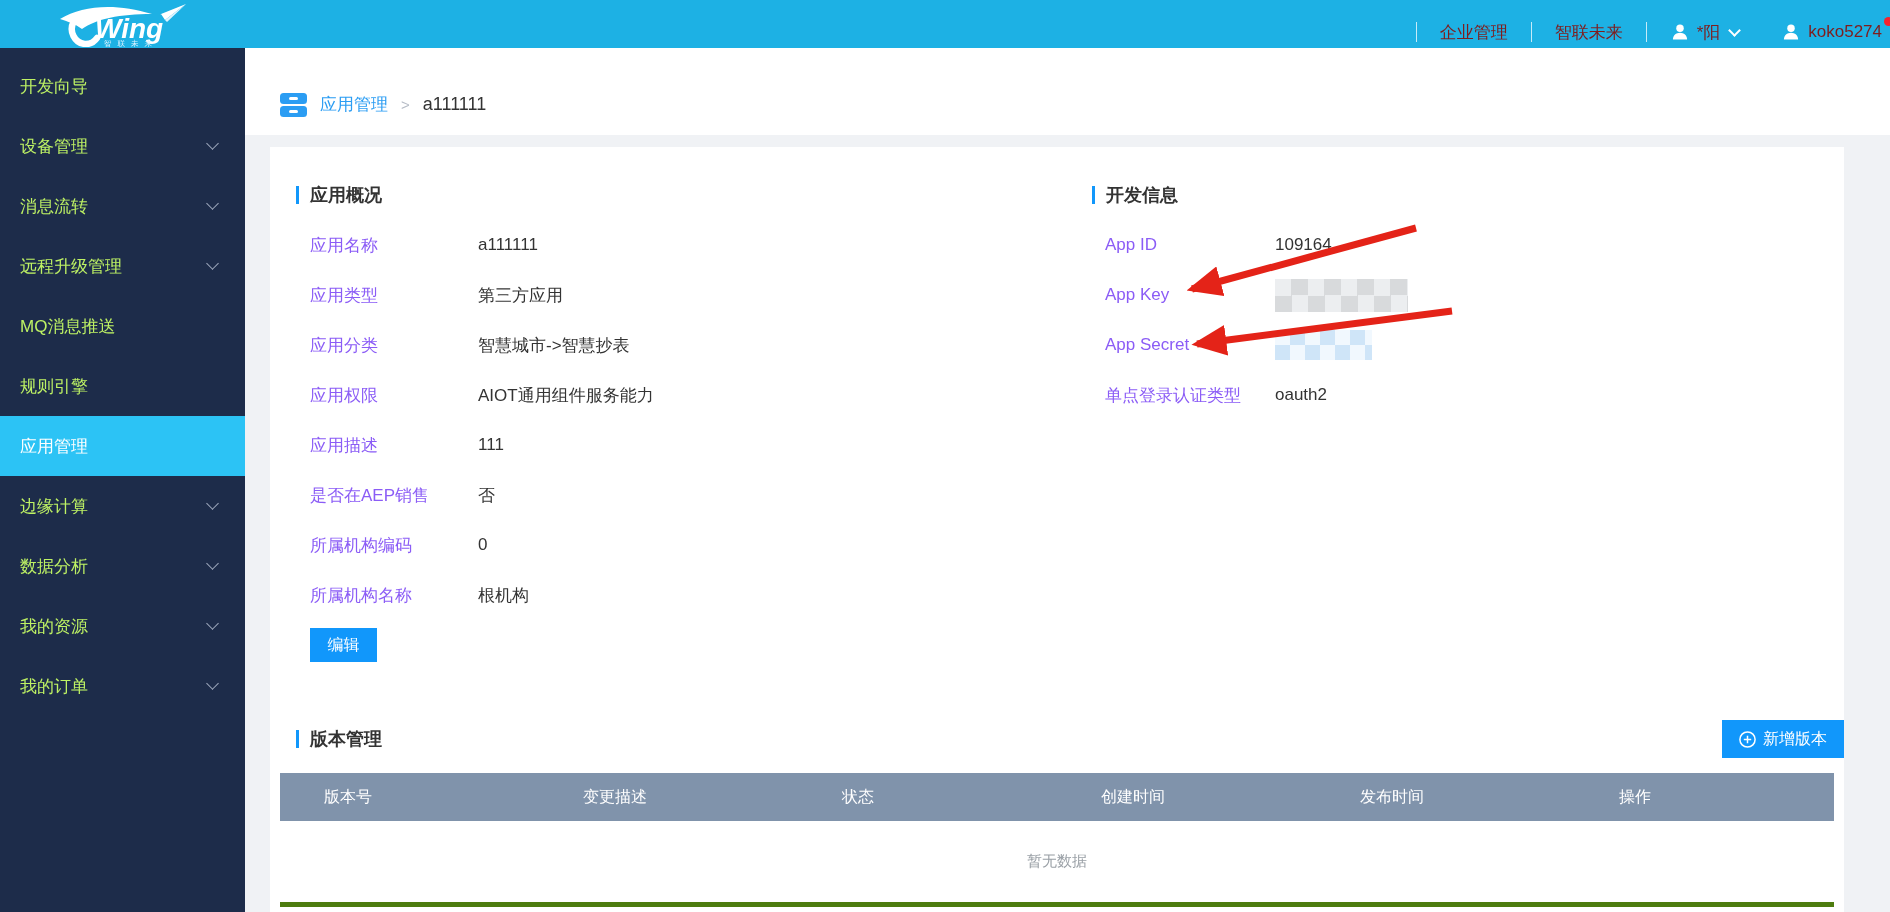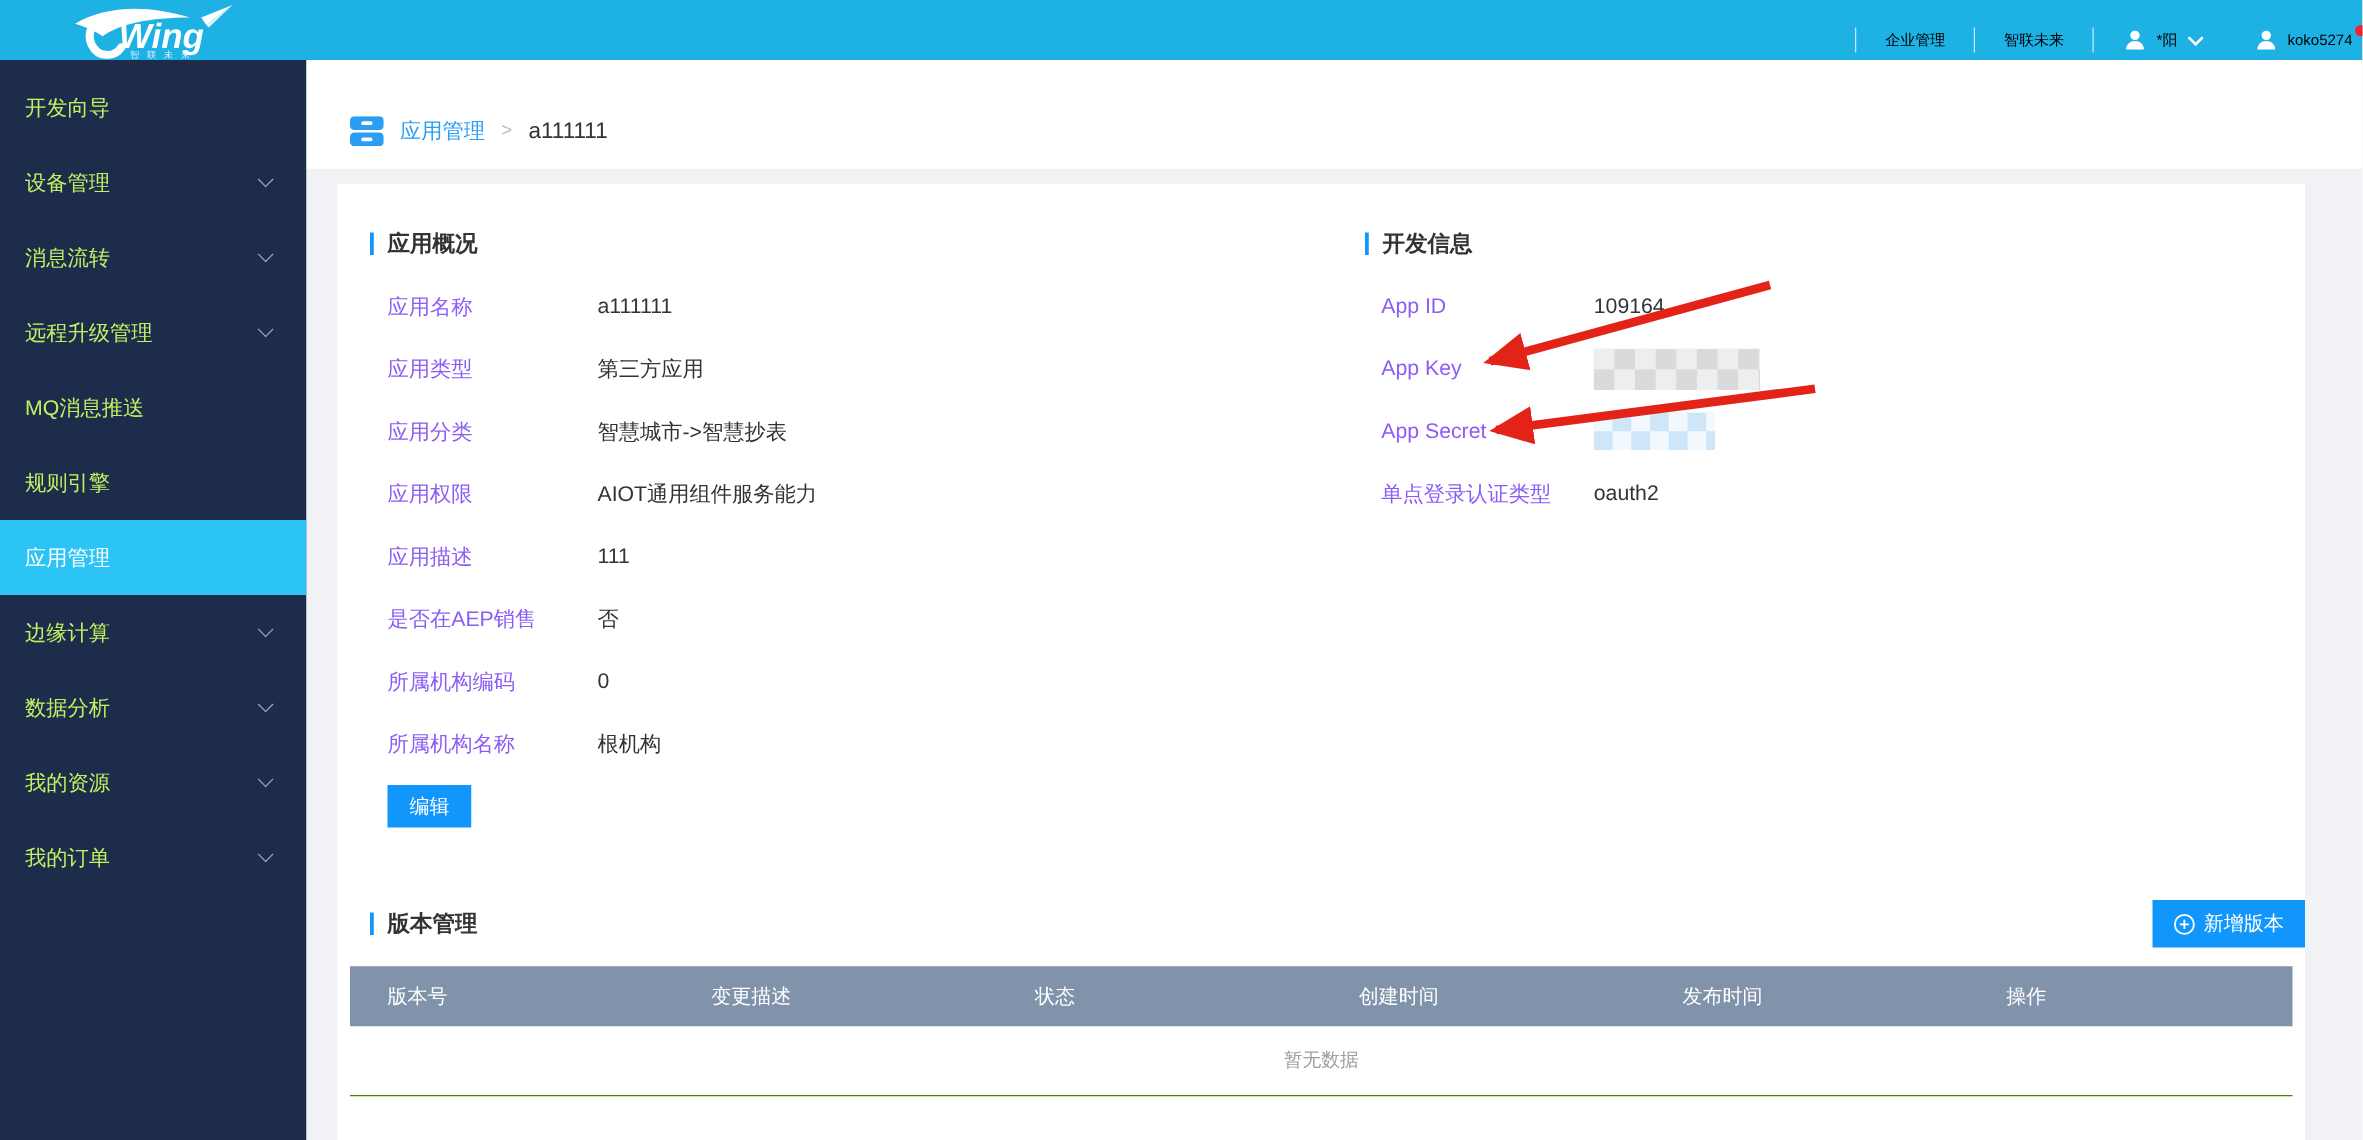--- a/index.html
+++ b/index.html
@@ -2,21 +2,21 @@
 <html><head>
 <meta charset="utf-8">
 <style>
   * { margin:0; padding:0; box-sizing:border-box; }
   body { font-family:"Liberation Sans", sans-serif; }
   .page { position:relative; width:1890px; height:912px; overflow:hidden; background:#f0f2f5; }
 
   
   .topbar { position:absolute; left:0; top:0; width:1890px; height:48px; background:#1db1e4; z-index:20; }
   .logo { position:absolute; left:38px; top:1px; height:46px; cursor:pointer; }
-  .topnav { position:absolute; right:8px; top:0; height:64px; display:flex; align-items:center; color:#000000; font-size:12px; }
+  .topnav { position:absolute; right:8px; top:0; height:64px; display:flex; align-items:center; color:#7f1d1d; font-size:17px; }
   .topnav .sep { width:1px; height:20px; background:rgba(255,255,255,.75); margin:0 23px; }
   .topnav .navitem { cursor:pointer; white-space:nowrap; }
   .userblock { display:flex; align-items:center; gap:7px; cursor:pointer; white-space:nowrap; }
   .userblock + .userblock { margin-left:42px; }
   .chev-white { width:9px; height:9px; border-right:2px solid #fff; border-bottom:2px solid #fff; transform:rotate(45deg); margin-top:-4px; margin-left:3px; }
   .dotwrap { position:relative; }
   .reddot { position:absolute; top:-5px; right:-11px; width:9px; height:9px; border-radius:50%; background:#f5222d; }
 
   
   .sidebar { position:absolute; left:0; top:48px; width:245px; height:864px; background:#1d2c4a; padding-top:8px; z-index:10; }
@@ -52,22 +52,22 @@
   .btn-primary { display:inline-flex; align-items:center; justify-content:center; background:#1197fb; color:#fff; border:none; border-radius:0; cursor:pointer; font-family:"Liberation Sans", sans-serif; }
   .btn-edit { width:67px; height:34px; font-size:16px; margin:8px 0 0 14px; }
   .btn-add { height:38px; padding:0 17px; font-size:16px; gap:7px; }
 
   .arrows { position:absolute; left:850px; top:50px; z-index:5; pointer-events:none; }
 
   
   .ver-head { position:absolute; left:26px; top:573px; width:1548px; display:flex; align-items:center; justify-content:space-between; }
   .vtable { position:absolute; left:10px; top:626px; width:1554px; }
   .thead { display:flex; height:48px; background:#8093ab; align-items:center; }
-  .th { flex:1; padding-left:30px; color:#fff; font-size:16px; }
-  .tempty { height:56px; display:flex; align-items:center; justify-content:center; color:#9aa0a6; font-size:15px; border-bottom:1px solid #4d7c0f; }
+  .th { flex:1; padding-left:44px; color:#fff; font-size:16px; }
+  .tempty { height:86px; display:flex; align-items:center; justify-content:center; color:#9aa0a6; font-size:15px; border-bottom:5px solid #4d7c0f; }
 </style>
 </head>
 <body>
 
 <div class="page">
 
   <header class="topbar">
     <div class="logo">
       <svg width="175" height="46" viewBox="0 0 175 46">
         <path d="M118 15 L148 3 L127 19 L123 13 Z" fill="#fff"></path>

